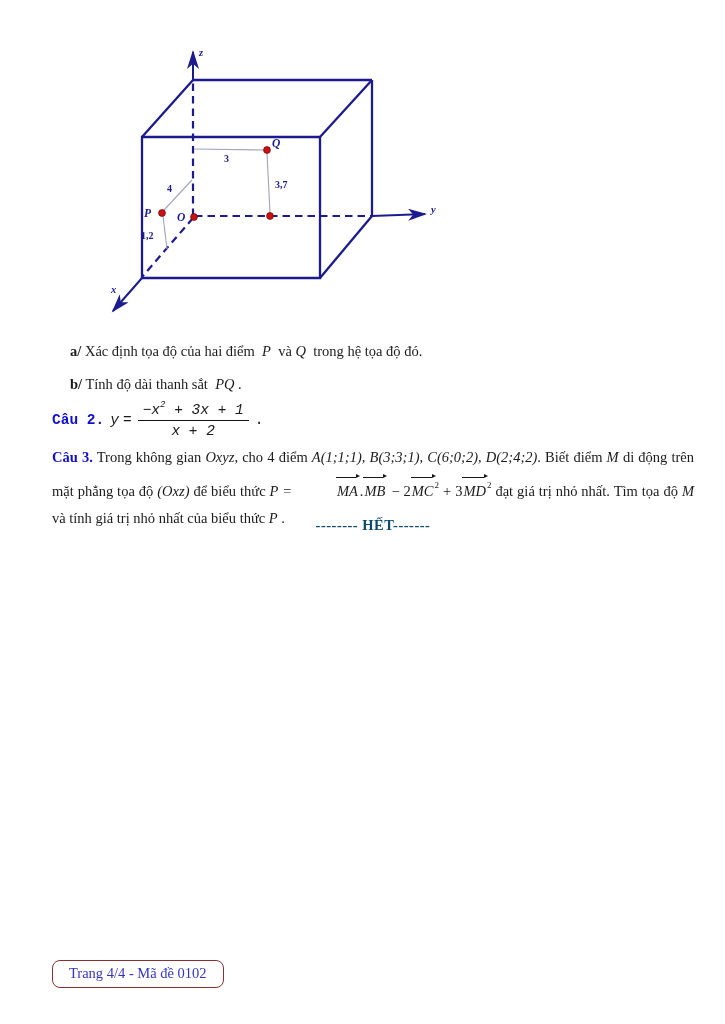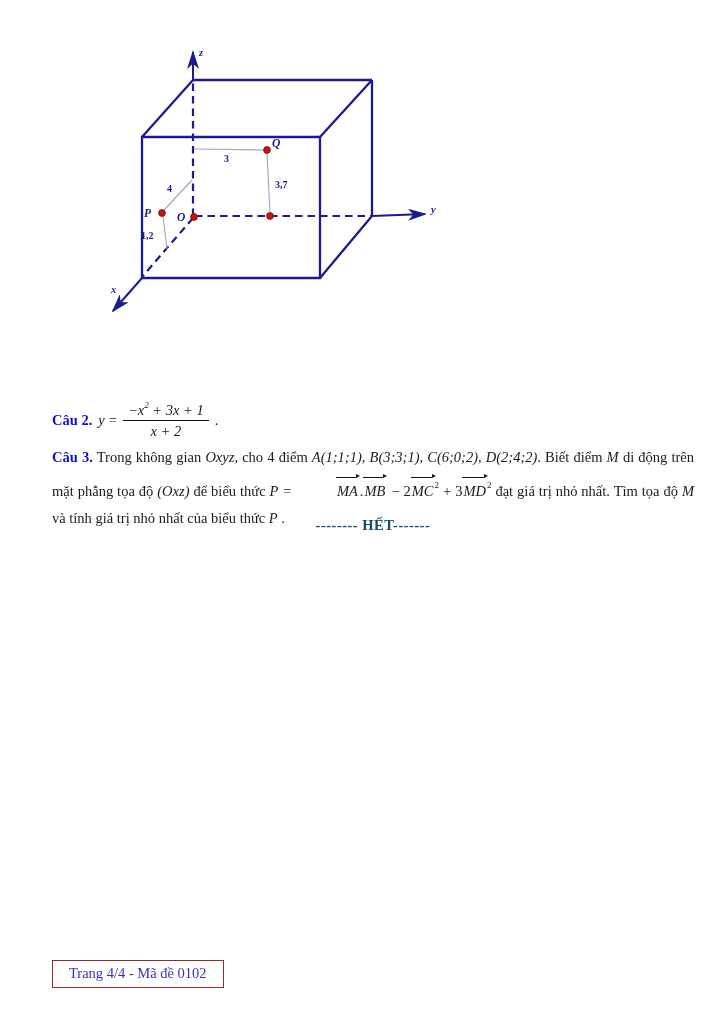--- a/index.html
+++ b/index.html
@@ -14,41 +14,41 @@
   i, .it { font-style:italic; }
   b { font-weight:bold; }
 
   
   .diagram { position:absolute; left:88px; top:30px; width:355px; height:295px; }
 
   
   .line-a { left:70px; top:343px; width:600px; }
   .line-b { left:70px; top:376px; width:600px; }
 
-  .q2 { left:52px; top:400px; width:660px; display:flex; align-items:center; column-gap:4px; }
+  .q2 { left:52px; top:400px; width:660px; display:flex; align-items:center; column-gap:4px;font-family:Liberation Mono, monospace; }
   .q2 .gap-l { margin-left:2px; }
   .frac { display:inline-flex; flex-direction:column; text-align:center; margin:0 2px; line-height:1.25; }
   .fnum { border-bottom:1.3px solid #111; padding:0 5px 1px 5px; white-space:nowrap; }
   .fden { padding-top:1px; white-space:nowrap; }
   sup.msup { font-size:9px; vertical-align:7px; font-style:italic; margin-left:0px; }
 
   .q3 { left:52px; top:444px; width:642px; text-align:justify; line-height:27.5px; }
   .nowrap { white-space:nowrap;margin-left:40px; }
   .vec { position:relative; display:inline-block; font-style:italic; padding:2px 2px 0 1px; }
   .vec::before { content:""; position:absolute; top:1px; left:0; right:4px; border-top:1.2px solid #151515; }
   .vec::after { content:""; position:absolute; top:-1.4px; right:0; width:0; height:0;
                 border-left:4.5px solid #151515; border-top:2.4px solid transparent; border-bottom:2.4px solid transparent; }
   sup.vsup { font-size:9px; vertical-align:8px; margin-left:-1px; }
 
   .het { left:52px; top:517px; width:642px; text-align:center; color:#0c4a6e; font-weight:bold; letter-spacing:0.5px; }
 
   
   .footer-box {
     left:52px; top:960px; display:inline-block;
-    border:1.6px solid #8b3030; border-radius:0;
+    border:1.6px solid #8b3030; border-radius:8px;
     padding:4px 16px 5px 16px; color:#3434c4; font-size:14.5px;
   }
 </style>
 </head>
 <body>
 
 <div class="page">
 
   <svg class="diagram" viewBox="88 30 355 295" width="355" height="295">
     <defs>
@@ -101,21 +101,23 @@
       <text x="272" y="147" font-size="11.5">Q</text>
     </g>
     <g fill="#1b1b8f" font-family="Liberation Serif, serif" font-weight="bold" font-size="10">
       <text x="224" y="162">3</text>
       <text x="275" y="188">3,7</text>
       <text x="167" y="192">4</text>
       <text x="141" y="239">1,2</text>
     </g>
   </svg>
 
+  <p class="abs line-a"><b>a/</b> <span>Xác định tọa độ của hai điểm</span>&nbsp; <i>P</i> &nbsp;<span>và</span> <i>Q</i> &nbsp;<span>trong hệ tọa độ đó.</span></p>
 
+  <p class="abs line-b"><b>b/</b> <span>Tính độ dài thanh sắt</span>&nbsp; <i>PQ</i> <span>.</span></p>
 
   <div class="abs q2">
     <b class="blue-label">Câu 2.</b>
     <i class="gap-l">y</i>
     <span>=</span>
     <span class="frac">
         <span class="fnum"><i>−x</i><sup class="msup">2</sup> <i>+ 3x + 1</i></span>
         <span class="fden"><i>x + 2</i></span>
       </span>
     <span>.</span>

